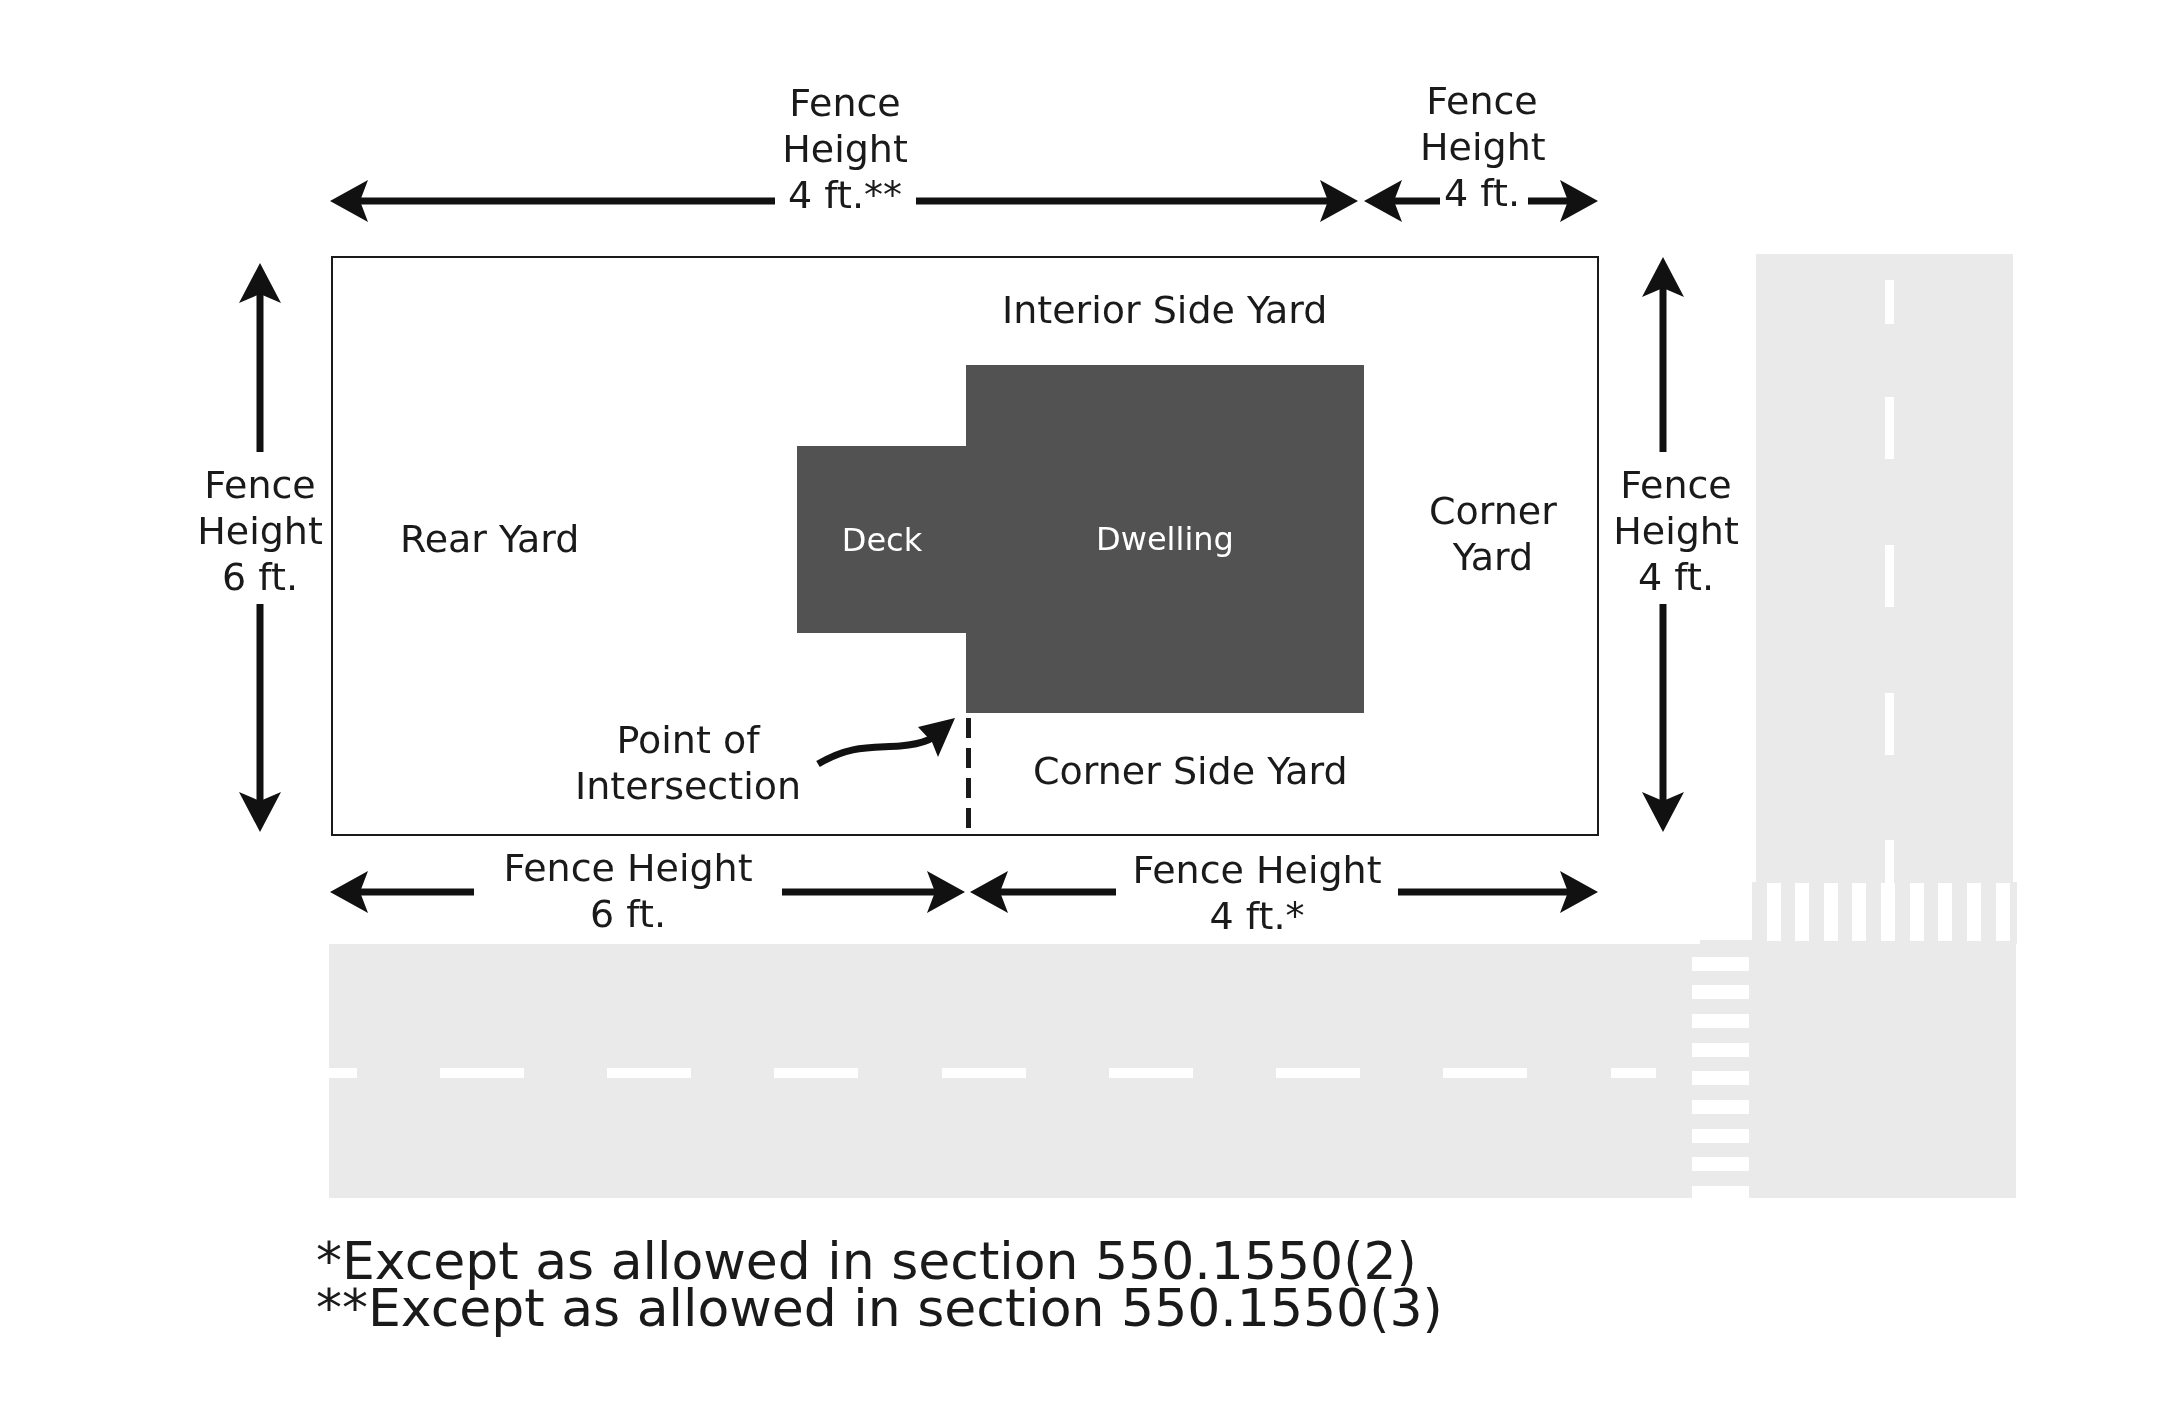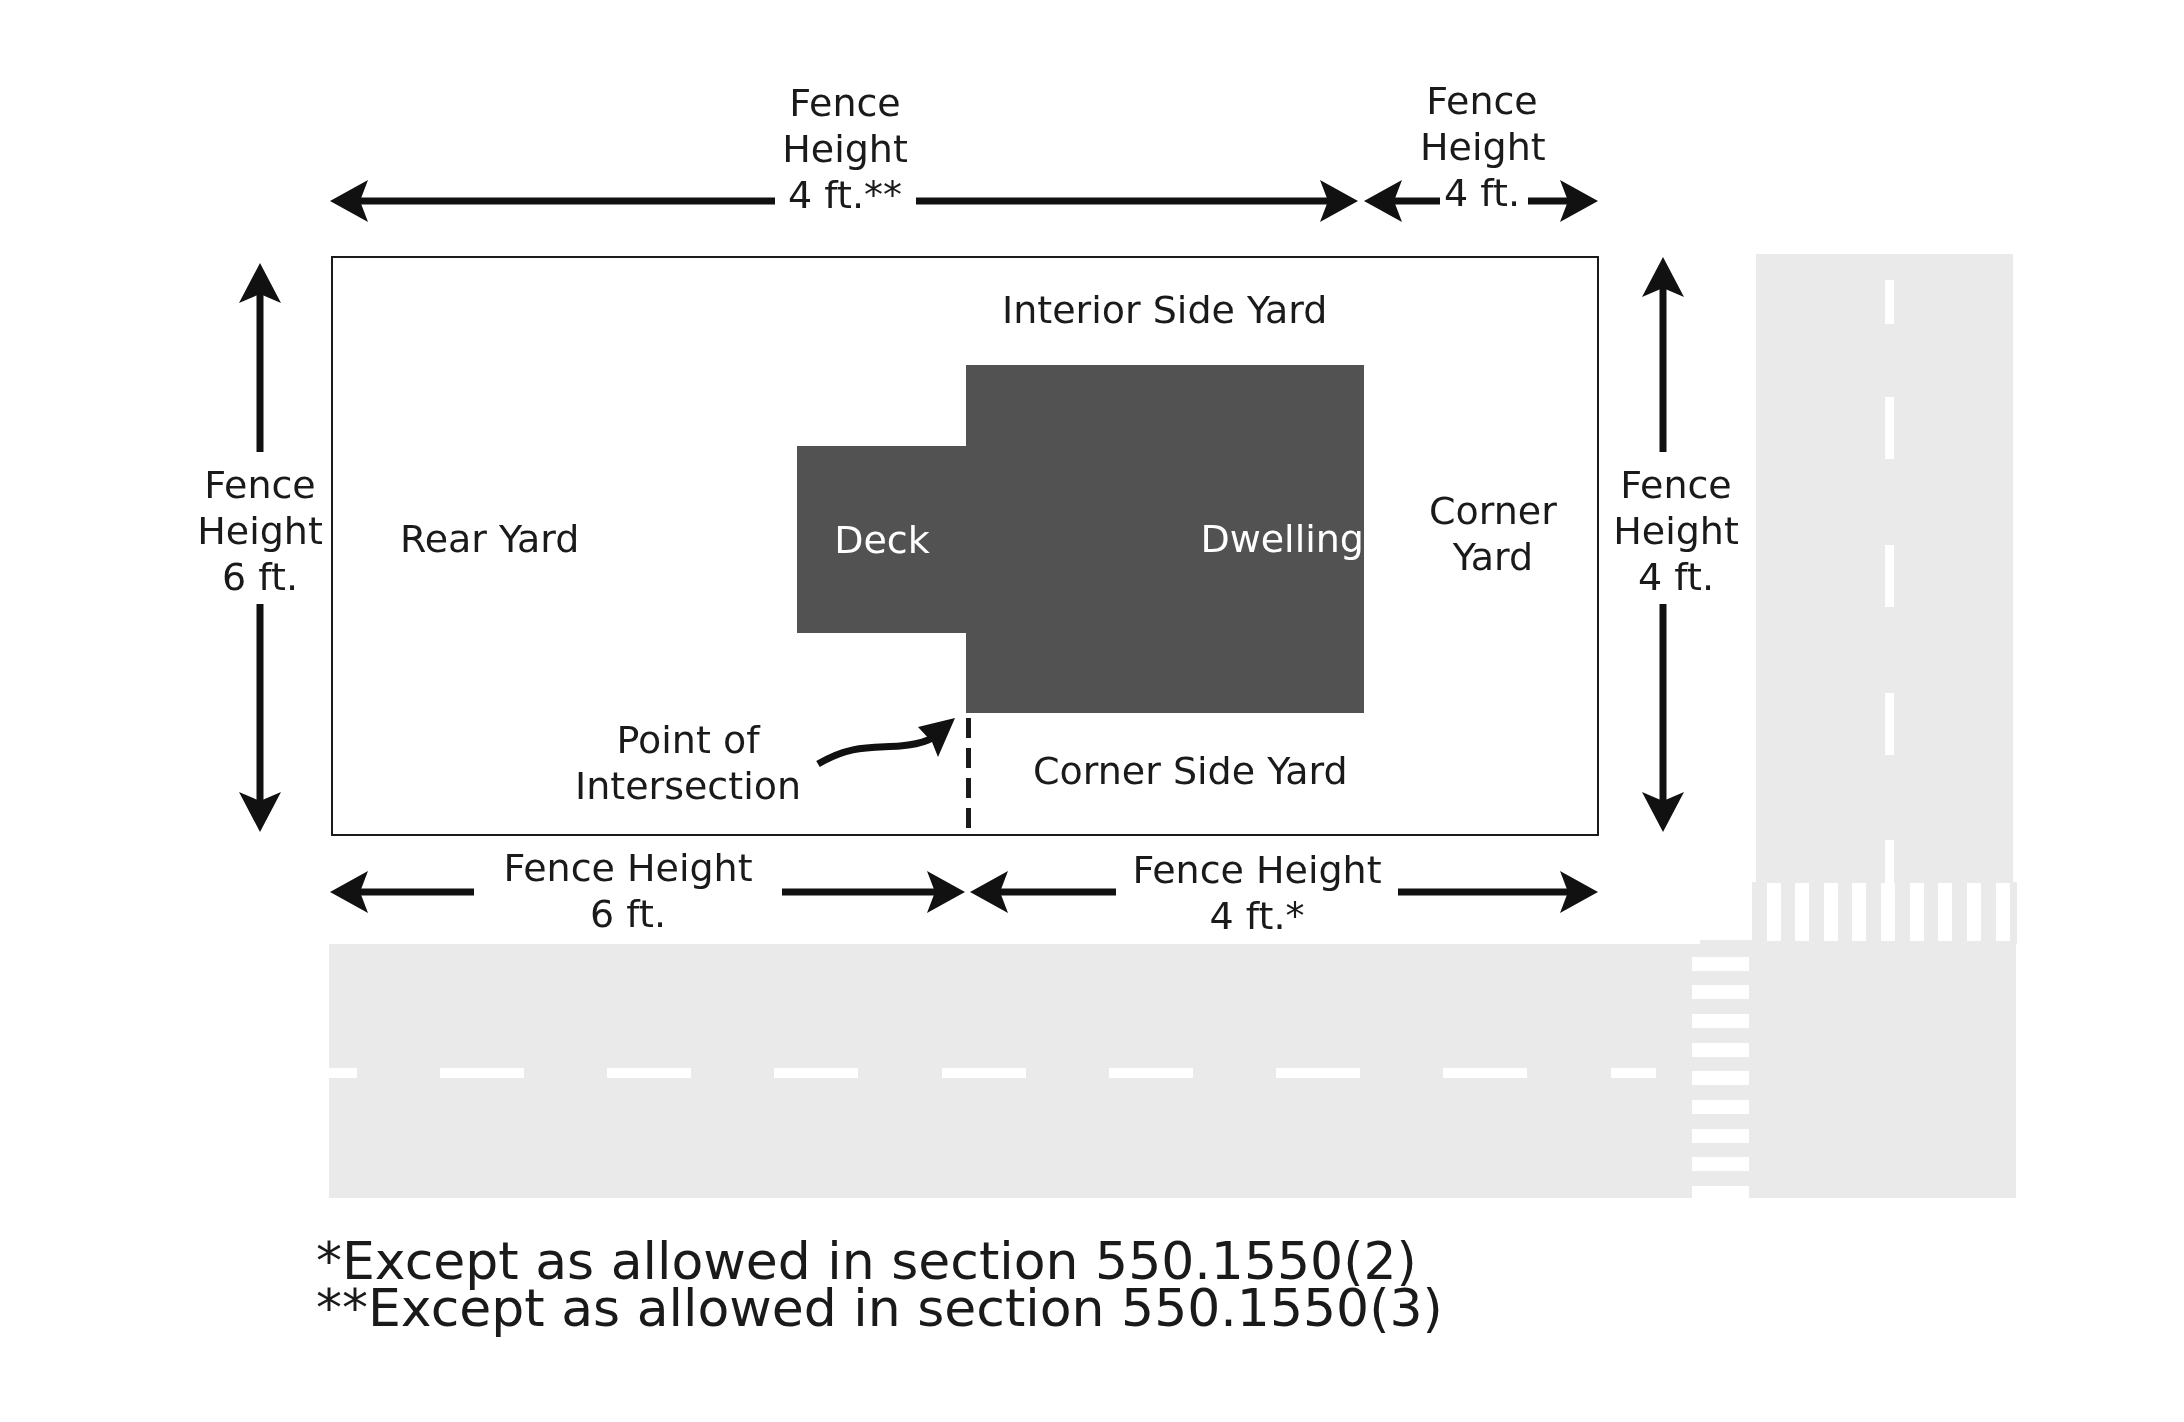--- a/index.html
+++ b/index.html
@@ -6,21 +6,21 @@
   body { width: 2184px; height: 1422px; position: relative; overflow: hidden;
          font-family: "DejaVu Sans", "Liberation Sans", sans-serif; color: #1a1a1a; }
   .abs { position: absolute; }
   .lbl { position: absolute; text-align: center; font-size: 38px; line-height: 46px; white-space: nowrap; }
   .lbl span { display: block; }
   .road { position: absolute; background: #e9eae9; }
   .dash { position: absolute; background: #ffffff; }
   .lot { position: absolute; left: 331px; top: 256px; width: 1268px; height: 580px;
          border: 2px solid #1a1a1a; box-sizing: border-box; background: #fff; }
   .bldg { position: absolute; background: #515251; color: #ffffff; display: flex;
-          align-items: center; justify-content: center; font-size: 38px; }
+          align-items: center; justify-content: center; font-size: 32px; }
   svg.ar { position: absolute; overflow: visible; }
   .foot { position: absolute; left: 316px; font-size: 52px; line-height: 46px; white-space: nowrap; }
 </style>
 </head>
 <body>
 
 <div class="road" style="left:1756px; top:254px; width:257px; height:630px;"></div>
 <div class="road" style="left:1752px; top:882px; width:265px; height:62px;"></div>
 <div class="road" style="left:329px; top:944px; width:1371px; height:254px;"></div>
 <div class="road" style="left:1750px; top:944px; width:266px; height:254px;"></div>
@@ -68,21 +68,21 @@
   <div class="dash" style="left:1692px; top:1129px; width:57px; height:14px;"></div>
   <div class="dash" style="left:1692px; top:1157px; width:57px; height:14px;"></div>
   <div class="dash" style="left:1692px; top:1186px; width:57px; height:12px;"></div>
 </div>
 
 <div class="lot"></div>
 
 <div class="bldg" style="left:797px; top:446px; width:170px; height:187px;">
   <span>Deck</span>
 </div>
-<div class="bldg" style="left:966px; top:365px; width:398px; height:348px;justify-content:flex-end;">
+<div class="bldg" style="left:966px; top:365px; width:398px; height:348px;">
   <span>Dwelling</span>
 </div>
 
 <div class="abs" style="left:966px; top:718px; width:5px; height:118px; background: repeating-linear-gradient(to bottom, #1a1a1a 0 20px, transparent 20px 30px);"></div>
 
 <div class="lbl" style="left:1002px; top:287px;">
   <span>Interior Side Yard</span>
 </div>
 <div class="lbl" style="left:400px; top:516px;">
   <span>Rear Yard</span>

